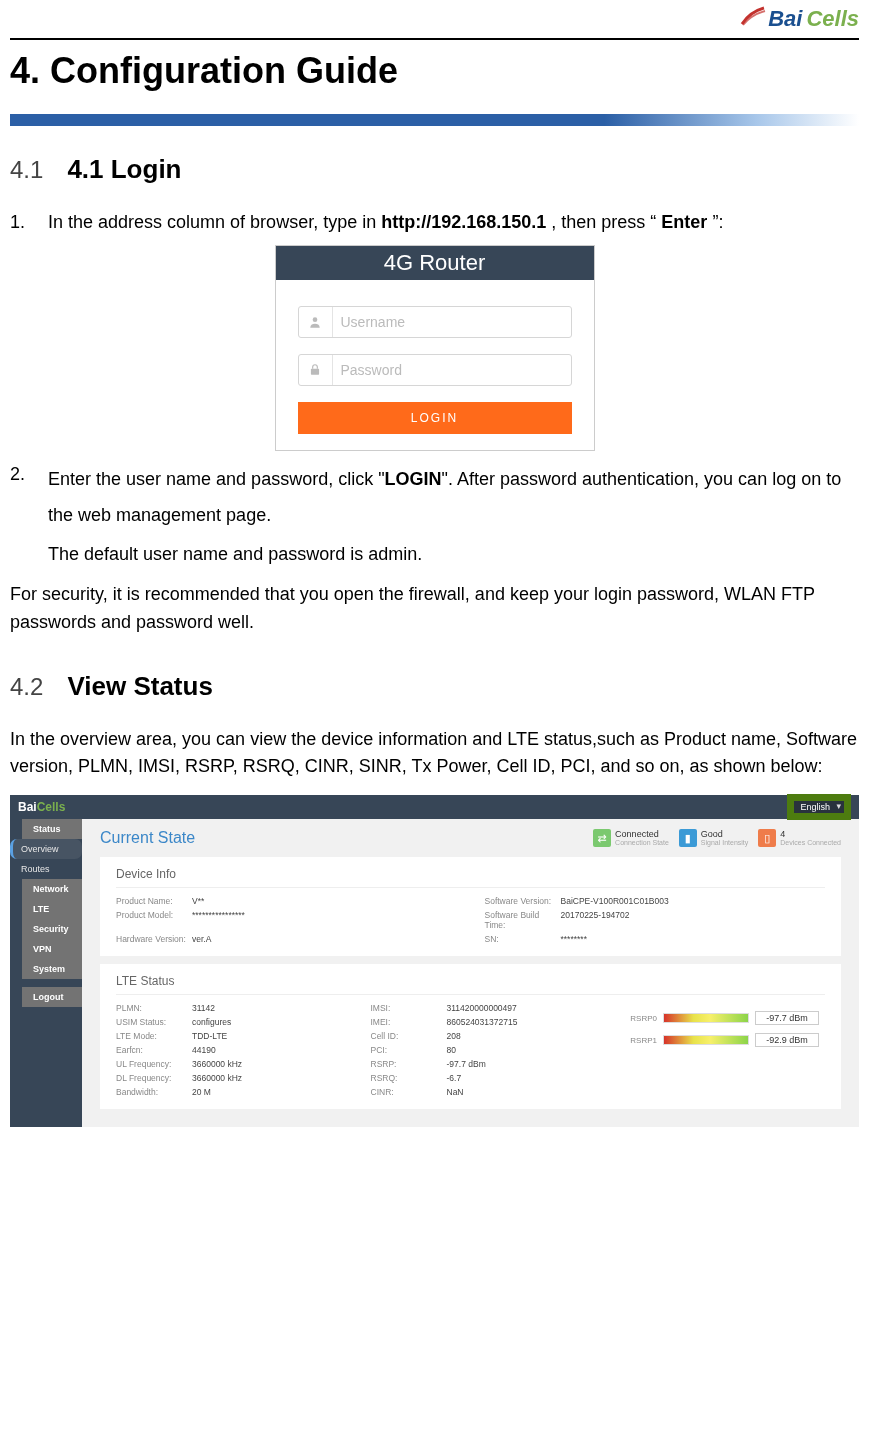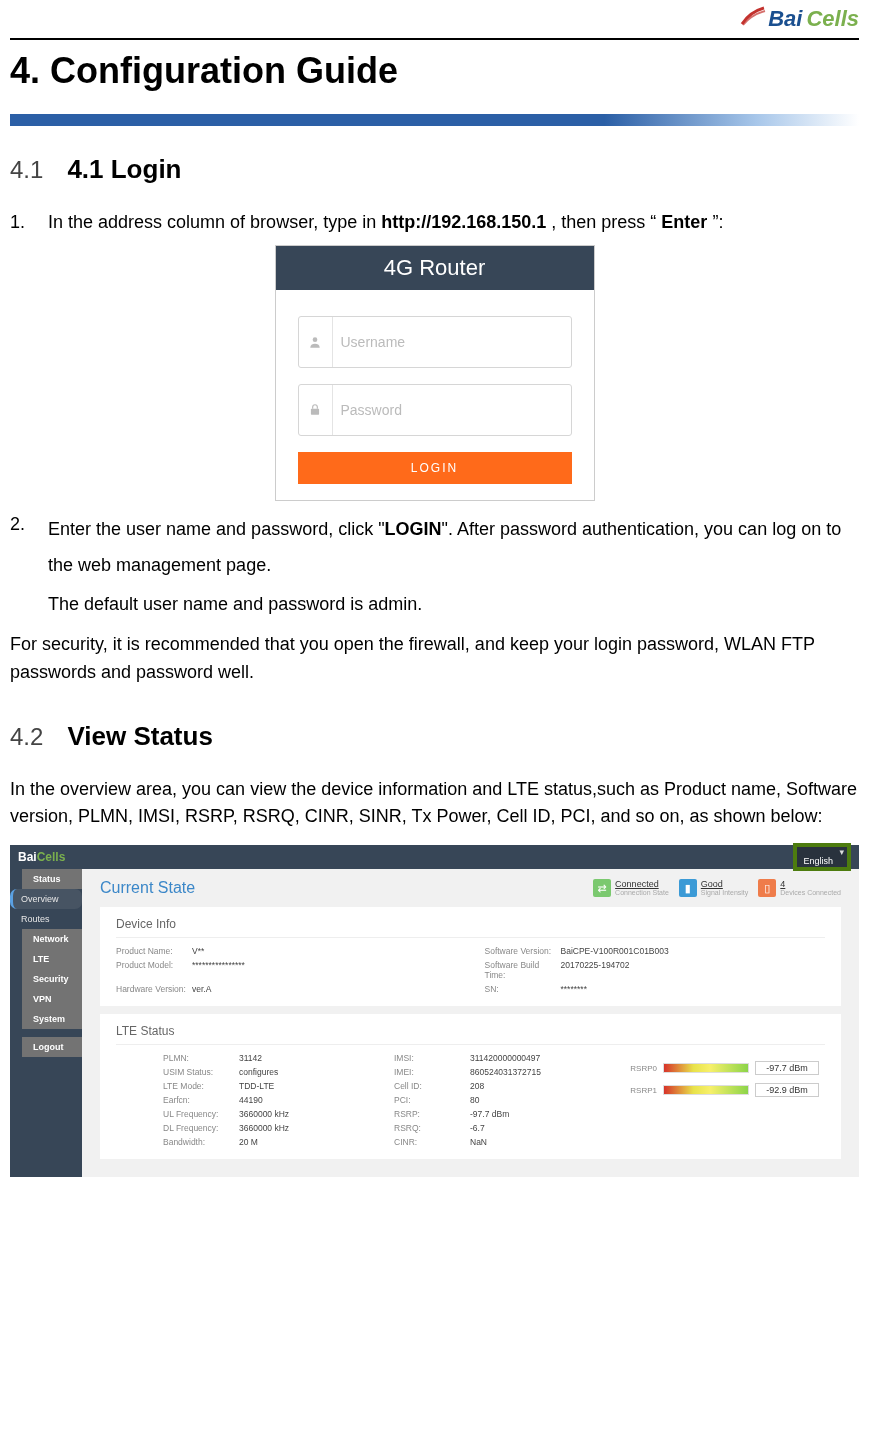--- a/index.html
+++ b/index.html
@@ -41,26 +41,26 @@
   p.body { font-size: 18px; line-height: 1.55; margin-bottom: 12px; }
   p.body.indent { padding-left: 38px; }
   .step-row { display:flex; font-size:18px; line-height:1.55; margin-bottom:8px; }
   .step-num { width:38px; flex:0 0 38px; }
   .step-txt { flex:1; }
 
   
   .login-wrap { display:flex; justify-content:center; margin: 4px 0 10px 0; }
   .login-panel { width: 320px; border:1px solid #ccc; background:#fff; }
   .login-banner {
-    background:#374657; color:#fff; height:44px; display:flex; align-items:center; justify-content:center;
+    background:#374657; color:#fff; height:34px; display:flex; align-items:center; justify-content:center;
     font-size:22px;
   }
   .login-body { padding: 26px 22px 16px 22px; }
   .login-field {
-    display:flex; align-items:center; border:1px solid #d6d6d6; border-radius:3px; height:52px;
+    display:flex; align-items:center; border:1px solid #d6d6d6; border-radius:3px; height:32px;
     background:#fff; margin-bottom:16px;
   }
   .login-field .ico {
     width:34px; display:flex; align-items:center; justify-content:center; color:#bbb;
     border-right:1px solid #e4e4e4; align-self:stretch; font-size:16px;
   }
   .login-field input {
     border:0; outline:0; flex:1; padding:0 8px; font-size:14px; color:#999; background:transparent;
   }
   .login-field input::placeholder { color:#bbb; }
@@ -72,21 +72,21 @@
   
   .shot { margin-top:14px; border:0; width:100%; background:#fff; font-size:9px; color:#666; }
   .shot-topbar {
     background:#374657; color:#fff; height:24px; display:flex; align-items:center; justify-content:space-between;
     padding:0 8px;
   }
   .shot-topbar .mini-logo { font-size:12px; font-weight:700; }
   .shot-topbar .mini-logo .b { color:#fff; }
   .shot-topbar .mini-logo .c { color:#7bb04e; }
   .shot-lang {
-    background:#29323d; color:#fff; border:4px solid #4d7c0f; font-size:9px; padding:9px 14px 1px 6px;
+    background:#29323d; color:#fff; border:7px solid #4d7c0f; font-size:9px; padding:1px 14px 1px 6px;
     position:relative;
   }
   .shot-lang::after { content:"▾"; position:absolute; right:3px; top:0; font-size:9px; color:#ddd; }
 
   .shot-body { display:flex; min-height:210px; }
   .shot-side { width:72px; background:#374657; color:#ddd; }
   .shot-side .s-item {
     padding:5px 8px; font-size:9px; border-left:3px solid transparent; cursor:pointer;
     color: #e6e6e6;
   }
@@ -97,27 +97,27 @@
   .shot-main { flex:1; background:#f1f1f1; padding:10px 18px; }
   .sm-headrow { display:flex; align-items:center; justify-content:space-between; margin-bottom:10px; }
   .sm-title { font-size:16px; color:#3b87c8; }
   .badges { display:flex; gap:10px; align-items:center; }
   .badge-sq { display:flex; align-items:center; gap:4px; }
   .sq { width:18px; height:18px; border-radius:2px; display:flex; align-items:center; justify-content:center; color:#fff; font-size:11px; }
   .sq.green { background:#7bc96f; }
   .sq.blue  { background:#3b9ad6; }
   .sq.orange{ background:#ef7c4a; }
   .b-col { display:flex; flex-direction:column; line-height:1; }
-  .b-top { font-size:9px; color:#333;text-decoration:underline; }
+  .b-top { font-size:9px; color:#333; }
   .b-bot { font-size:7px; color:#aaa; }
 
   .card { background:#fff; padding:10px 16px; margin-bottom:8px; }
   .card-title { font-size:12px; color:#666; padding-bottom:6px; border-bottom:1px solid #eee; margin-bottom:6px; }
   .grid2 { display:grid; grid-template-columns: 1fr 1fr; column-gap:28px; }
-  .grid4 { display:grid; grid-template-columns: repeat(4, 1fr); column-gap:20px;margin-left:47px; }
+  .grid4 { display:grid; grid-template-columns: repeat(4, 1fr); column-gap:20px; }
   .kv { display:flex; font-size:8.5px; padding:2px 0; }
   .kv .k { width: 76px; color:#888; }
   .kv .v { color:#444; }
 
   .lte-wrap { display:flex; gap:10px; }
   .lte-left { flex: 1; }
   .lte-right {
     width:210px; padding:10px 6px 0 6px;
   }
   .meter-row { display:flex; align-items:center; gap:6px; margin-bottom:8px; }

